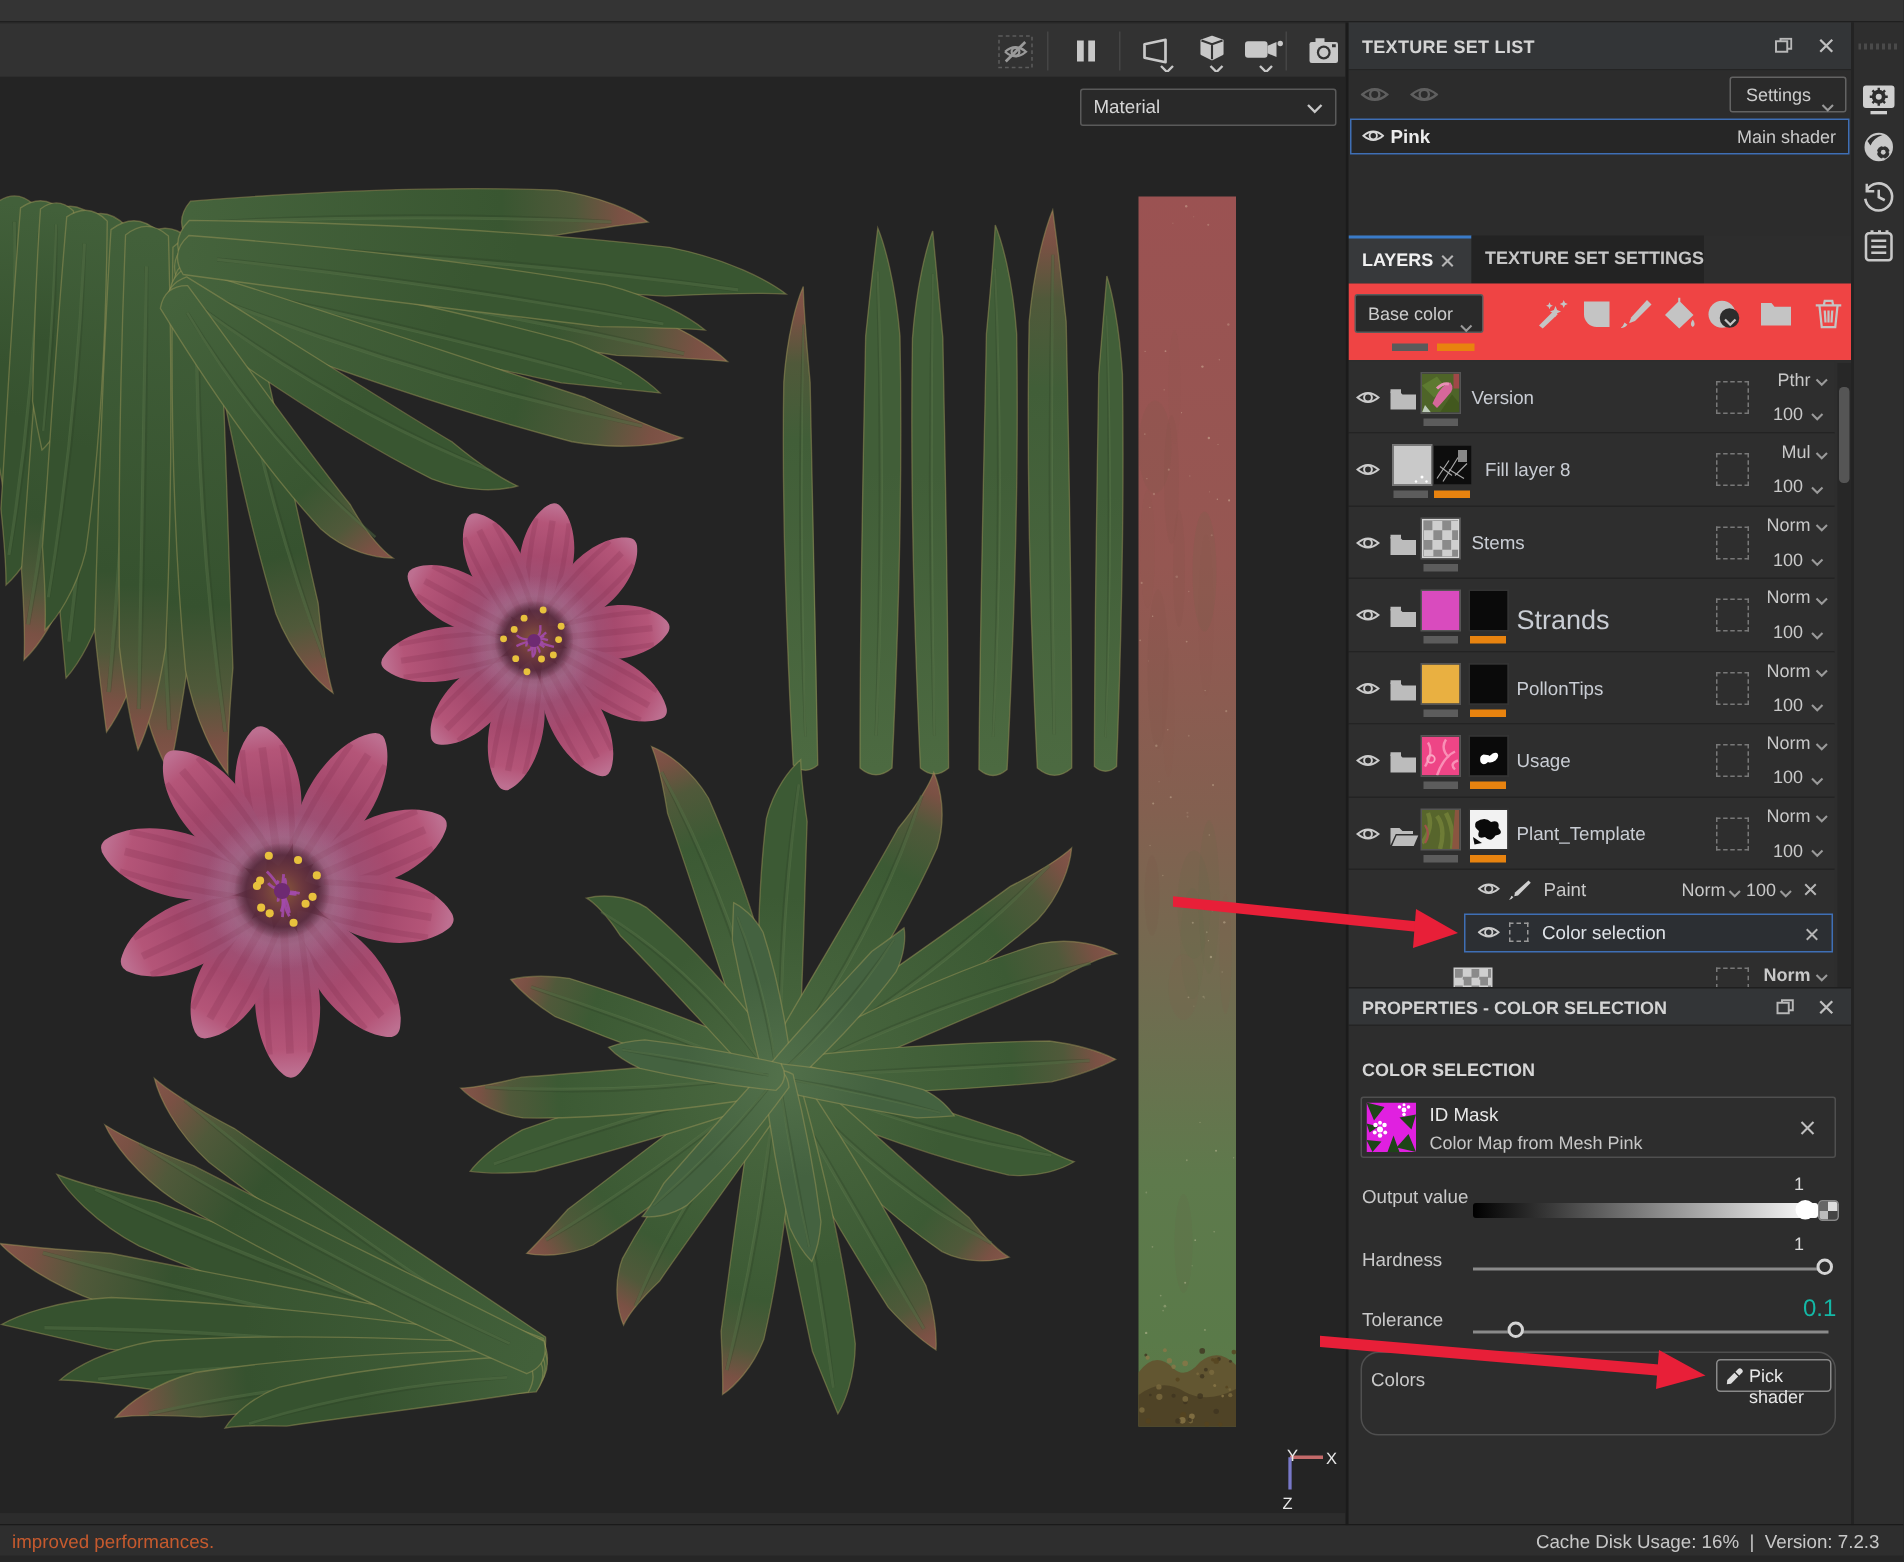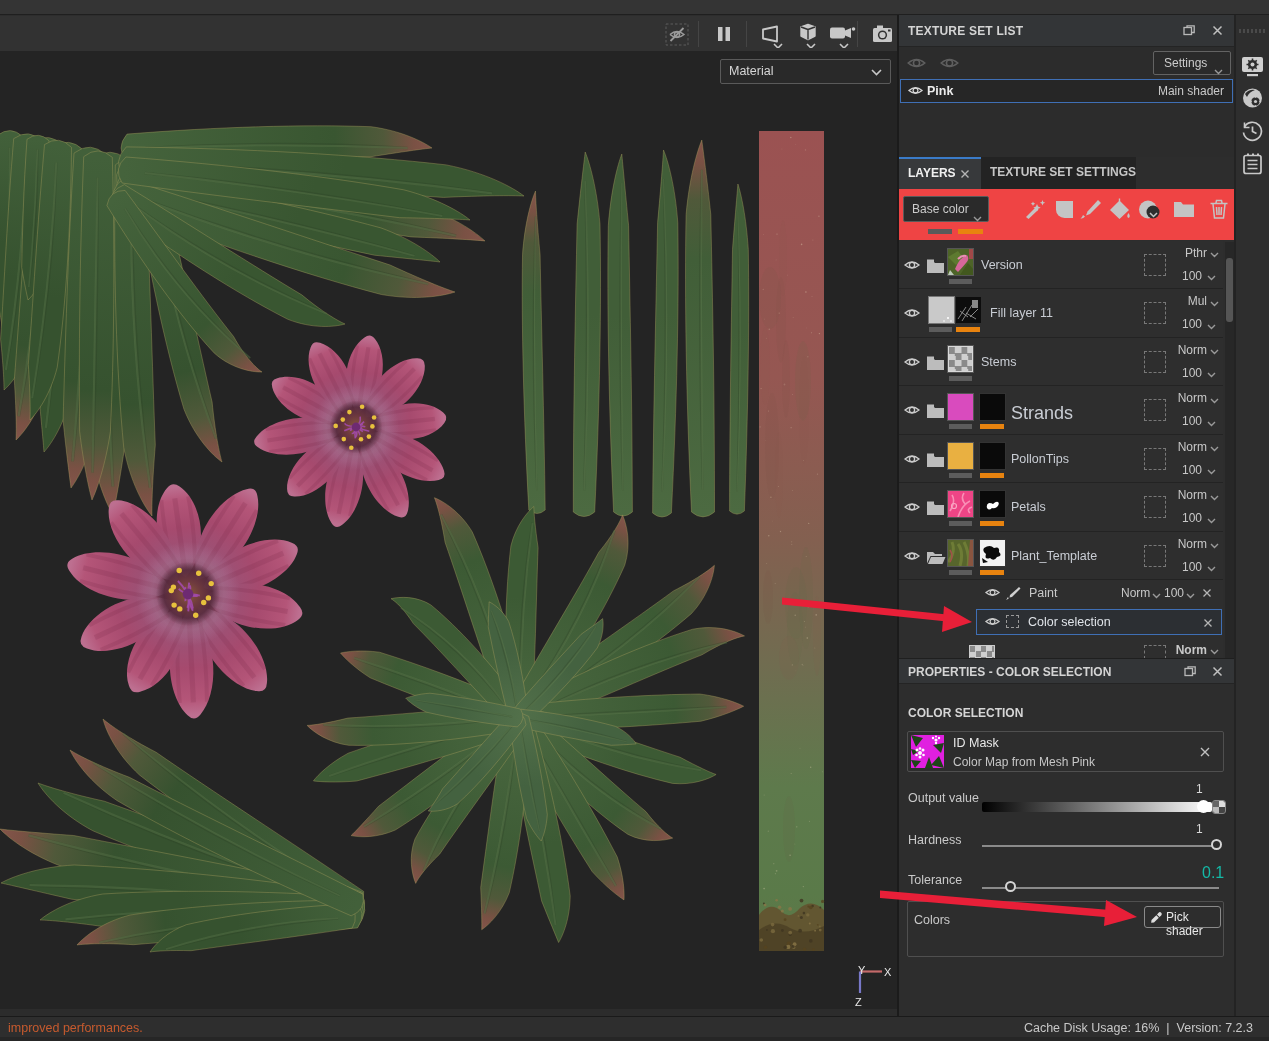--- a/index.html
+++ b/index.html
@@ -1130,21 +1130,21 @@
           <circle cx="15" cy="24" r="0.8" fill="#fff"></circle>
           <circle cx="22" cy="24" r="0.8" fill="#fff"></circle>
         </svg></div>
       <div style="position:absolute;left:57px;top:8px;width:25px;height:26px;"><svg width="25" height="26" viewBox="0 0 25 26">
           <rect width="25" height="26" fill="#0d0d0d"></rect>
           <path d="M2 22 L10 10 M6 24 L16 8 M4 14 L12 20 M14 20 L22 12 M10 16 L20 22" stroke="#b8b8b8" stroke-width="0.8" opacity="0.9"></path>
           <rect x="16" y="3" width="6" height="8" fill="#888"></rect>
         </svg></div>
       <div style="position:absolute;left:30px;top:38px;width:23px;height:5px;background:#5c5c5c"></div>
       <div style="position:absolute;left:57px;top:38px;width:24px;height:5px;background:#e8830f"></div>
-      <span style="position:absolute;left:91px;top:17px;color:#c9cdd4;font-size:12.5px">Fill layer 11</span>
+      <span style="position:absolute;left:91px;top:17px;color:#c9cdd4;font-size:12.5px">Fill layer 8</span>
       <div style="position:absolute;left:245px;top:13px;width:22px;height:22px;border:1px dashed #787878"></div>
       <span style="position:absolute;right:16px;top:5px;color:#c8c8c8;font-size:12px">Mul</span>
       <span style="position:absolute;right:4px;top:7px"><svg width="9" height="6" viewBox="0 0 9 6" style="vertical-align:middle">
           <path d="M1 1 L4.5 4.5 L8 1" fill="none" stroke="#9a9a9a" stroke-width="1.4"></path>
         </svg></span>
       <span style="position:absolute;right:21px;top:28px;color:#c8c8c8;font-size:12px">100</span>
       <span style="position:absolute;right:7px;top:30px"><svg width="9" height="6" viewBox="0 0 9 6" style="vertical-align:middle">
           <path d="M1 1 L4.5 4.5 L8 1" fill="none" stroke="#9a9a9a" stroke-width="1.4"></path>
         </svg></span>
     </div>
@@ -1241,21 +1241,21 @@
           <rect width="25" height="26" fill="#ee4586"></rect>
           <path d="M2 20 Q8 10 4 4 M10 26 Q14 14 22 10 M16 2 Q12 8 18 14 M22 22 Q18 18 24 16" stroke="#f98fb6" stroke-width="1.6" fill="none"></path>
           <circle cx="6" cy="15" r="2.5" fill="none" stroke="#f9a8c4" stroke-width="1.2"></circle>
         </svg></div>
       <div style="position:absolute;left:81px;top:8px;width:25px;height:26px;outline:1px solid #333"><svg width="25" height="26" viewBox="0 0 25 26">
           <rect width="25" height="26" fill="#0a0a0a"></rect>
           <path d="M7 17 Q6 13 9 12 Q12 12 13 13 Q16 10 18 11 Q20 13 17 16 Q14 18 12 17 Q9 20 7 17 Z" fill="#fff"></path>
         </svg></div>
       <div style="position:absolute;left:50px;top:38px;width:23px;height:5px;background:#5c5c5c"></div>
       <div style="position:absolute;left:81px;top:38px;width:24px;height:5px;background:#e8830f"></div>
-      <span style="position:absolute;left:112px;top:17px;color:#c9cdd4;font-size:12.5px">Petals</span>
+      <span style="position:absolute;left:112px;top:17px;color:#c9cdd4;font-size:12.5px">Usage</span>
       <div style="position:absolute;left:245px;top:13px;width:22px;height:22px;border:1px dashed #787878"></div>
       <span style="position:absolute;right:16px;top:5px;color:#c8c8c8;font-size:12px">Norm</span>
       <span style="position:absolute;right:4px;top:7px"><svg width="9" height="6" viewBox="0 0 9 6" style="vertical-align:middle">
           <path d="M1 1 L4.5 4.5 L8 1" fill="none" stroke="#9a9a9a" stroke-width="1.4"></path>
         </svg></span>
       <span style="position:absolute;right:21px;top:28px;color:#c8c8c8;font-size:12px">100</span>
       <span style="position:absolute;right:7px;top:30px"><svg width="9" height="6" viewBox="0 0 9 6" style="vertical-align:middle">
           <path d="M1 1 L4.5 4.5 L8 1" fill="none" stroke="#9a9a9a" stroke-width="1.4"></path>
         </svg></span>
     </div>
@@ -1379,21 +1379,21 @@
     <div style="position:absolute;left:298px;top:785px;width:13px;height:13px;border-radius:50%;background:#fff"></div>
     <div style="position:absolute;left:314px;top:786px;width:12px;height:12px;border-radius:2px;background:conic-gradient(#ddd 0 25%, #444 0 50%, #bbb 0 75%, #666 0);outline:1px solid #888"></div>
     <span style="position:absolute;left:9px;top:818px;font-size:12.5px;color:#c9c9c9">Hardness</span>
     <span style="position:absolute;left:297px;top:807px;font-size:12px;color:#d8d8d8">1</span>
     <div style="position:absolute;left:83px;top:830px;width:237px;height:2px;background:#8a8a8a"></div>
     <div style="position:absolute;left:312px;top:824px;width:11px;height:11px;border-radius:50%;border:2px solid #d4d4d4;background:#2d2d2d"></div>
     <span style="position:absolute;left:9px;top:858px;font-size:12.5px;color:#c9c9c9">Tolerance</span>
     <span style="position:absolute;left:303px;top:849px;font-size:16px;color:#14b8a6">0.1</span>
     <div style="position:absolute;left:83px;top:872px;width:237px;height:2px;background:#8a8a8a"></div>
     <div style="position:absolute;left:106px;top:866px;width:11px;height:11px;border-radius:50%;border:2px solid #d4d4d4;background:#2d2d2d"></div>
-    <div style="position:absolute;left:8px;top:886px;width:317px;height:56px;border:1px solid #4f4f4f;border-radius:2px">
+    <div style="position:absolute;left:8px;top:886px;width:317px;height:56px;border:1px solid #4f4f4f;border-radius:12px">
       <span style="position:absolute;left:6px;top:11px;font-size:12.5px;color:#c9c9c9">Colors</span>
       <div style="position:absolute;right:2px;top:4px;width:77px;height:22px;background:#2d2d2d;border:1px solid #8a8a8a;border-radius:3px">
         <svg style="position:absolute;left:5px;top:4px" width="13" height="13" viewBox="0 0 13 13">
           <path d="M11.2 1.8 a1.8 1.8 0 0 1 0 2.6 L9.5 6 L7 3.5 L8.6 1.8 a1.8 1.8 0 0 1 2.6 0 Z" fill="#ddd"></path>
           <path d="M6.3 4.2 L8.8 6.7 L4 11.5 L1.2 11.8 L1.5 9 Z" fill="#ddd"></path>
         </svg>
         <span style="position:absolute;left:21px;top:3px;font-size:12px;color:#e8e8e8">Pick shader</span>
       </div>
     </div>
   </div>

